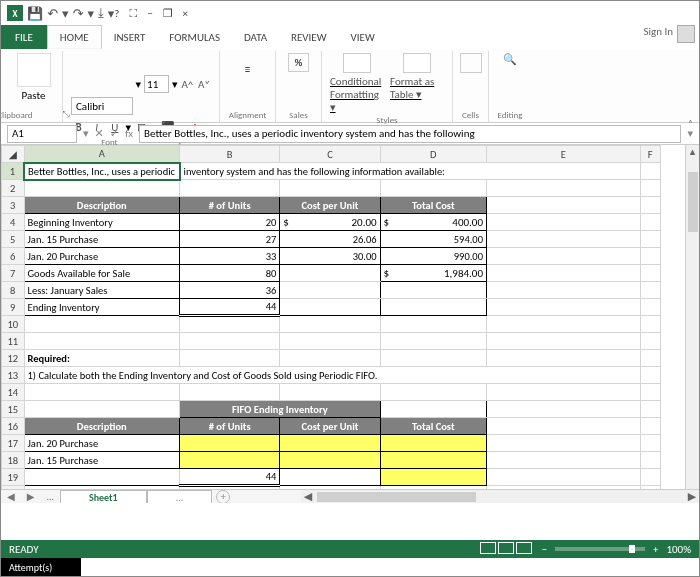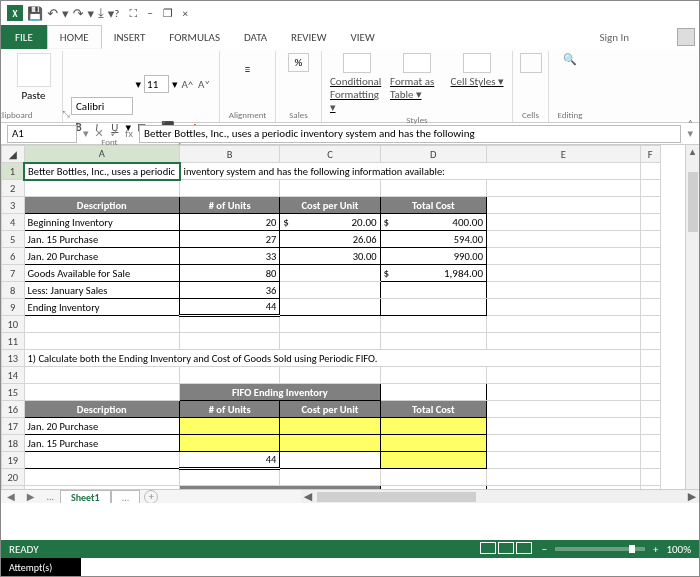--- a/index.html
+++ b/index.html
@@ -7,21 +7,21 @@
 .title-bar{height:24px;background:#fff;display:flex;align-items:center;padding:0 6px;border-bottom:0;}
 .title-bar .app-icon{width:16px;height:16px;background:#217346;color:#fff;display:flex;align-items:center;justify-content:center;font-weight:bold;font-size:9px;margin-right:4px;}
 .qat{display:flex;gap:4px;align-items:center;color:#555;}
 .qat span{font-size:13px;}
 .title-text{flex:1;text-align:center;color:#666;font-size:11px;}
 .win-controls{display:flex;gap:10px;color:#444;font-size:12px;}
 .ribbon-tabs{height:24px;display:flex;align-items:stretch;background:#fff;}
 .file-tab{background:#217346;color:#fff;padding:0 14px;display:flex;align-items:center;font-size:11px;}
 .tab{padding:0 12px;display:flex;align-items:center;color:#444;font-size:11px;cursor:pointer;}
 .tab.active{border:1px solid #ccc;border-bottom:1px solid #f5f5f5;background:#fdfdfd;}
-.sign-in{margin-left:auto;padding:0 4px;display:flex;align-items:center;color:#666;gap:44px;}
+.sign-in{margin-left:auto;padding:0 4px;display:flex;align-items:flex-start;color:#666;}
 .sign-in .avatar{width:18px;height:18px;background:#ddd;border:1px solid #aaa;margin-left:4px;}
 .ribbon{height:74px;background:#fdfdfd;border-bottom:1px solid #ccc;display:flex;padding:2px 0 0 4px;}
 .rgroup{border-right:1px solid #ddd;padding:2px 8px 0 8px;display:flex;flex-direction:column;align-items:center;justify-content:space-between;}
 .rgroup-label{font-size:9px;color:#777;margin-top:auto;padding-bottom:2px;}
 .clipb{display:flex;flex-direction:column;gap:2px;align-items:center;}
 .paste-big{width:34px;height:34px;background:#fff;border:1px solid #ddd;}
 .font-controls{display:flex;flex-direction:column;gap:4px;width:140px;}
 .font-row{display:flex;gap:3px;align-items:center;}
 .font-name{border:1px solid #bbb;height:18px;width:70px;padding:0 4px;background:#fff;display:flex;align-items:center;margin-top:44px;}
 .font-size{border:1px solid #bbb;height:18px;width:28px;padding:0 2px;background:#fff;display:flex;align-items:center;}
@@ -54,21 +54,21 @@
 .cur .sym{float:left;}
 .titlecell{background:#808080;color:#fff;text-align:center;border:1px solid #000!important;font-weight:bold;}
 .yellow{background:#ffff66;border:1px solid #000!important;}
 .scroll-h{position:absolute;bottom:0;right:0;left:300px;height:14px;background:#f0f0f0;border-top:1px solid #ccc;display:flex;align-items:center;}
 .scroll-h .thumb{width:40%;height:10px;background:#cfcfcf;margin-left:2px;}
 .scroll-h .arrow{width:14px;text-align:center;color:#666;}
 .scroll-v{position:absolute;top:0;right:0;bottom:14px;width:14px;background:#f0f0f0;border-left:1px solid #ccc;}
 .scroll-v .thumb{height:60px;width:10px;background:#cfcfcf;margin:14px auto 0;}
 .tab-bar{position:absolute;bottom:0;left:0;width:300px;height:14px;display:flex;align-items:center;background:#f5f5f5;border-top:1px solid #ccc;}
 .tab-bar .nav{padding:0 6px;color:#777;font-size:10px;}
-.sheet-tab{background:#fff;border:1px solid #bbb;border-bottom:none;padding:0 10px;height:14px;display:flex;align-items:center;font-size:10px;font-weight:bold;color:#217346;}
+.sheet-tab{background:#fff;border:1px solid #bbb;border-bottom:none;padding:0 28px;height:14px;display:flex;align-items:center;font-size:10px;font-weight:bold;color:#217346;}
 .sheet-tab.gray{color:#888;font-weight:normal;}
 .add-sheet{width:14px;height:14px;border:1px solid #bbb;border-radius:50%;margin-left:4px;text-align:center;color:#888;line-height:12px;}
 .status-bar{position:absolute;bottom:0;left:0;right:0;height:36px;}
 .ready{background:#217346;color:#fff;height:18px;display:flex;align-items:center;padding:0 8px;font-size:10px;justify-content:space-between;}
 .ready .right{display:flex;align-items:center;gap:8px;}
 .view-icons span{display:inline-block;width:16px;height:12px;border:1px solid #fff;margin:0 1px;}
 .zoom-slider{width:90px;height:4px;background:#6aa080;position:relative;}
 .zoom-slider .knob{position:absolute;right:10px;top:-2px;width:6px;height:8px;background:#fff;}
 .attempt{background:#000;color:#fff;height:18px;padding:0 8px;display:flex;align-items:center;font-size:10px;width:80px;}
 </style>
@@ -159,24 +159,20 @@
   </div>
   <div class="rgroup">
     <div class="styles-row">
       <div class="style-item">
           <div class="sicon"></div>
           <span>Conditional Formatting ▾</span>
         </div>
       <div class="style-item">
           <div class="sicon"></div>
           <span>Format as Table ▾</span>
-        </div>
-      <div class="style-item">
-          <div class="sicon"></div>
-          <span>Cell Styles ▾</span>
         </div>
     </div>
     <div class="rgroup-label">Styles</div>
   </div>
   <div class="rgroup" style="width:36px">
     <div class="sicon" style="width:22px;height:20px;border:1px solid #ccc"></div>
     <div class="rgroup-label">Cells</div>
   </div>
   <div class="rgroup" style="width:42px;border-right:none">
     <div>🔍</div>
@@ -308,20 +304,29 @@
   <tr>
           <th>11</th>
           <td></td>
           <td></td>
           <td></td>
           <td></td>
           <td></td>
           <td></td>
         </tr>
   <tr>
+          <th>12</th>
+          <td style="font-weight:bold">Required:</td>
+          <td></td>
+          <td></td>
+          <td></td>
+          <td></td>
+          <td></td>
+        </tr>
+  <tr>
           <th>13</th>
           <td colspan="5">1) Calculate both the Ending Inventory and Cost of Goods Sold using Periodic FIFO.</td>
           <td></td>
         </tr>
   <tr>
           <th>14</th>
           <td></td>
           <td></td>
           <td></td>
           <td></td>

